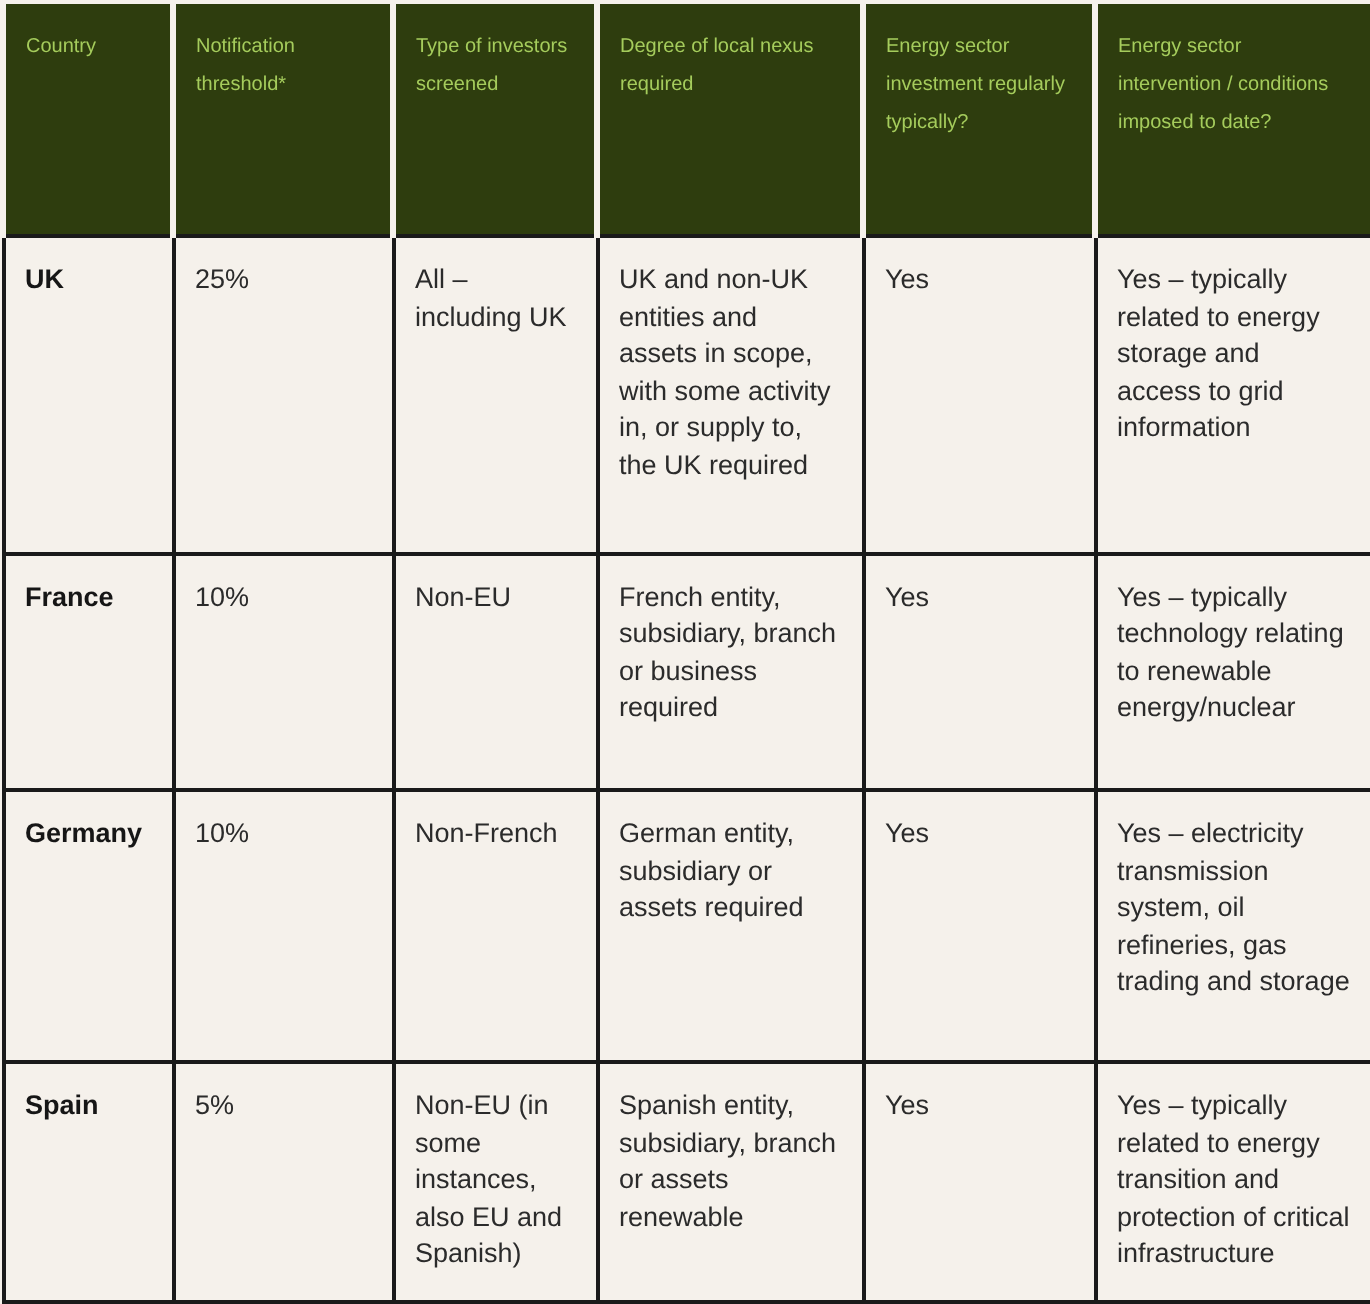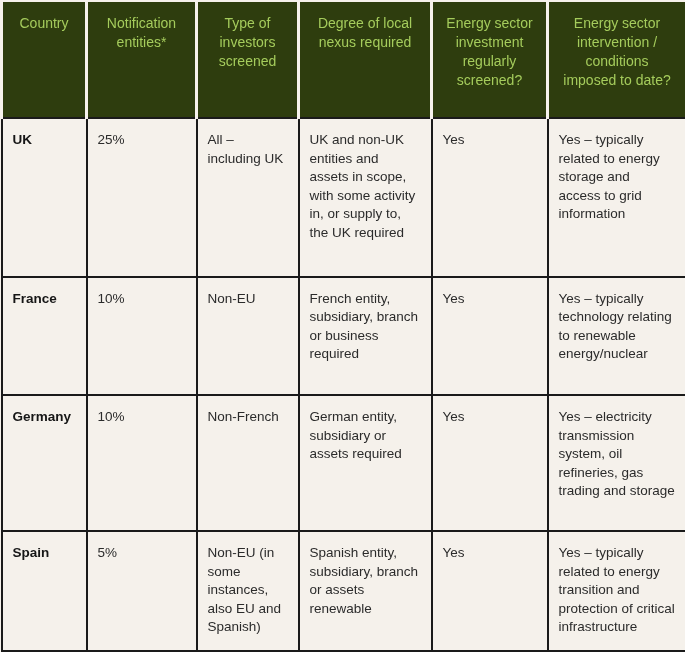--- a/index.html
+++ b/index.html
@@ -26,23 +26,23 @@
   col.c2 { width: 110px; }
   col.c3 { width: 102px; }
   col.c4 { width: 133px; }
   col.c5 { width: 116px; }
   col.c6 { width: 139px; }
 
   th {
     background: #2e3d0e;
     color: #a5cc5c;
     font-weight: 400;
-    font-size: 14px;
+    font-size: 10px;
     line-height: 19px;
-    text-align: center;
+    text-align: left;
     vertical-align: top;
     padding: 12px 10px 24px 10px;
     border-left: 3px solid #f6f2ec;
     border-right: 3px solid #f6f2ec;
     border-top: 2px solid #f6f2ec;
     border-bottom: 2px solid #1a1a1a;
   }
   td {
     border: 2px solid #1a1a1a;
     vertical-align: top;
@@ -72,24 +72,24 @@
       <col class="c1">
         <col class="c2">
         <col class="c3">
         <col class="c4">
         <col class="c5">
         <col class="c6">
     </colgroup>
     <thead>
       <tr class="r-header">
         <th>Country</th>
-        <th>Notification entities*</th>
+        <th>Notification threshold*</th>
         <th>Type of investors screened</th>
         <th>Degree of local nexus required</th>
-        <th>Energy sector investment regularly screened?</th>
+        <th>Energy sector investment regularly typically?</th>
         <th>Energy sector intervention / conditions imposed to date?</th>
       </tr>
     </thead>
     <tbody>
       <tr class="r-uk">
         <td class="country">UK</td>
         <td>25%</td>
         <td>All – including UK</td>
         <td>UK and non-UK entities and assets in scope, with some activity in, or supply to, the UK required</td>
         <td>Yes</td>

